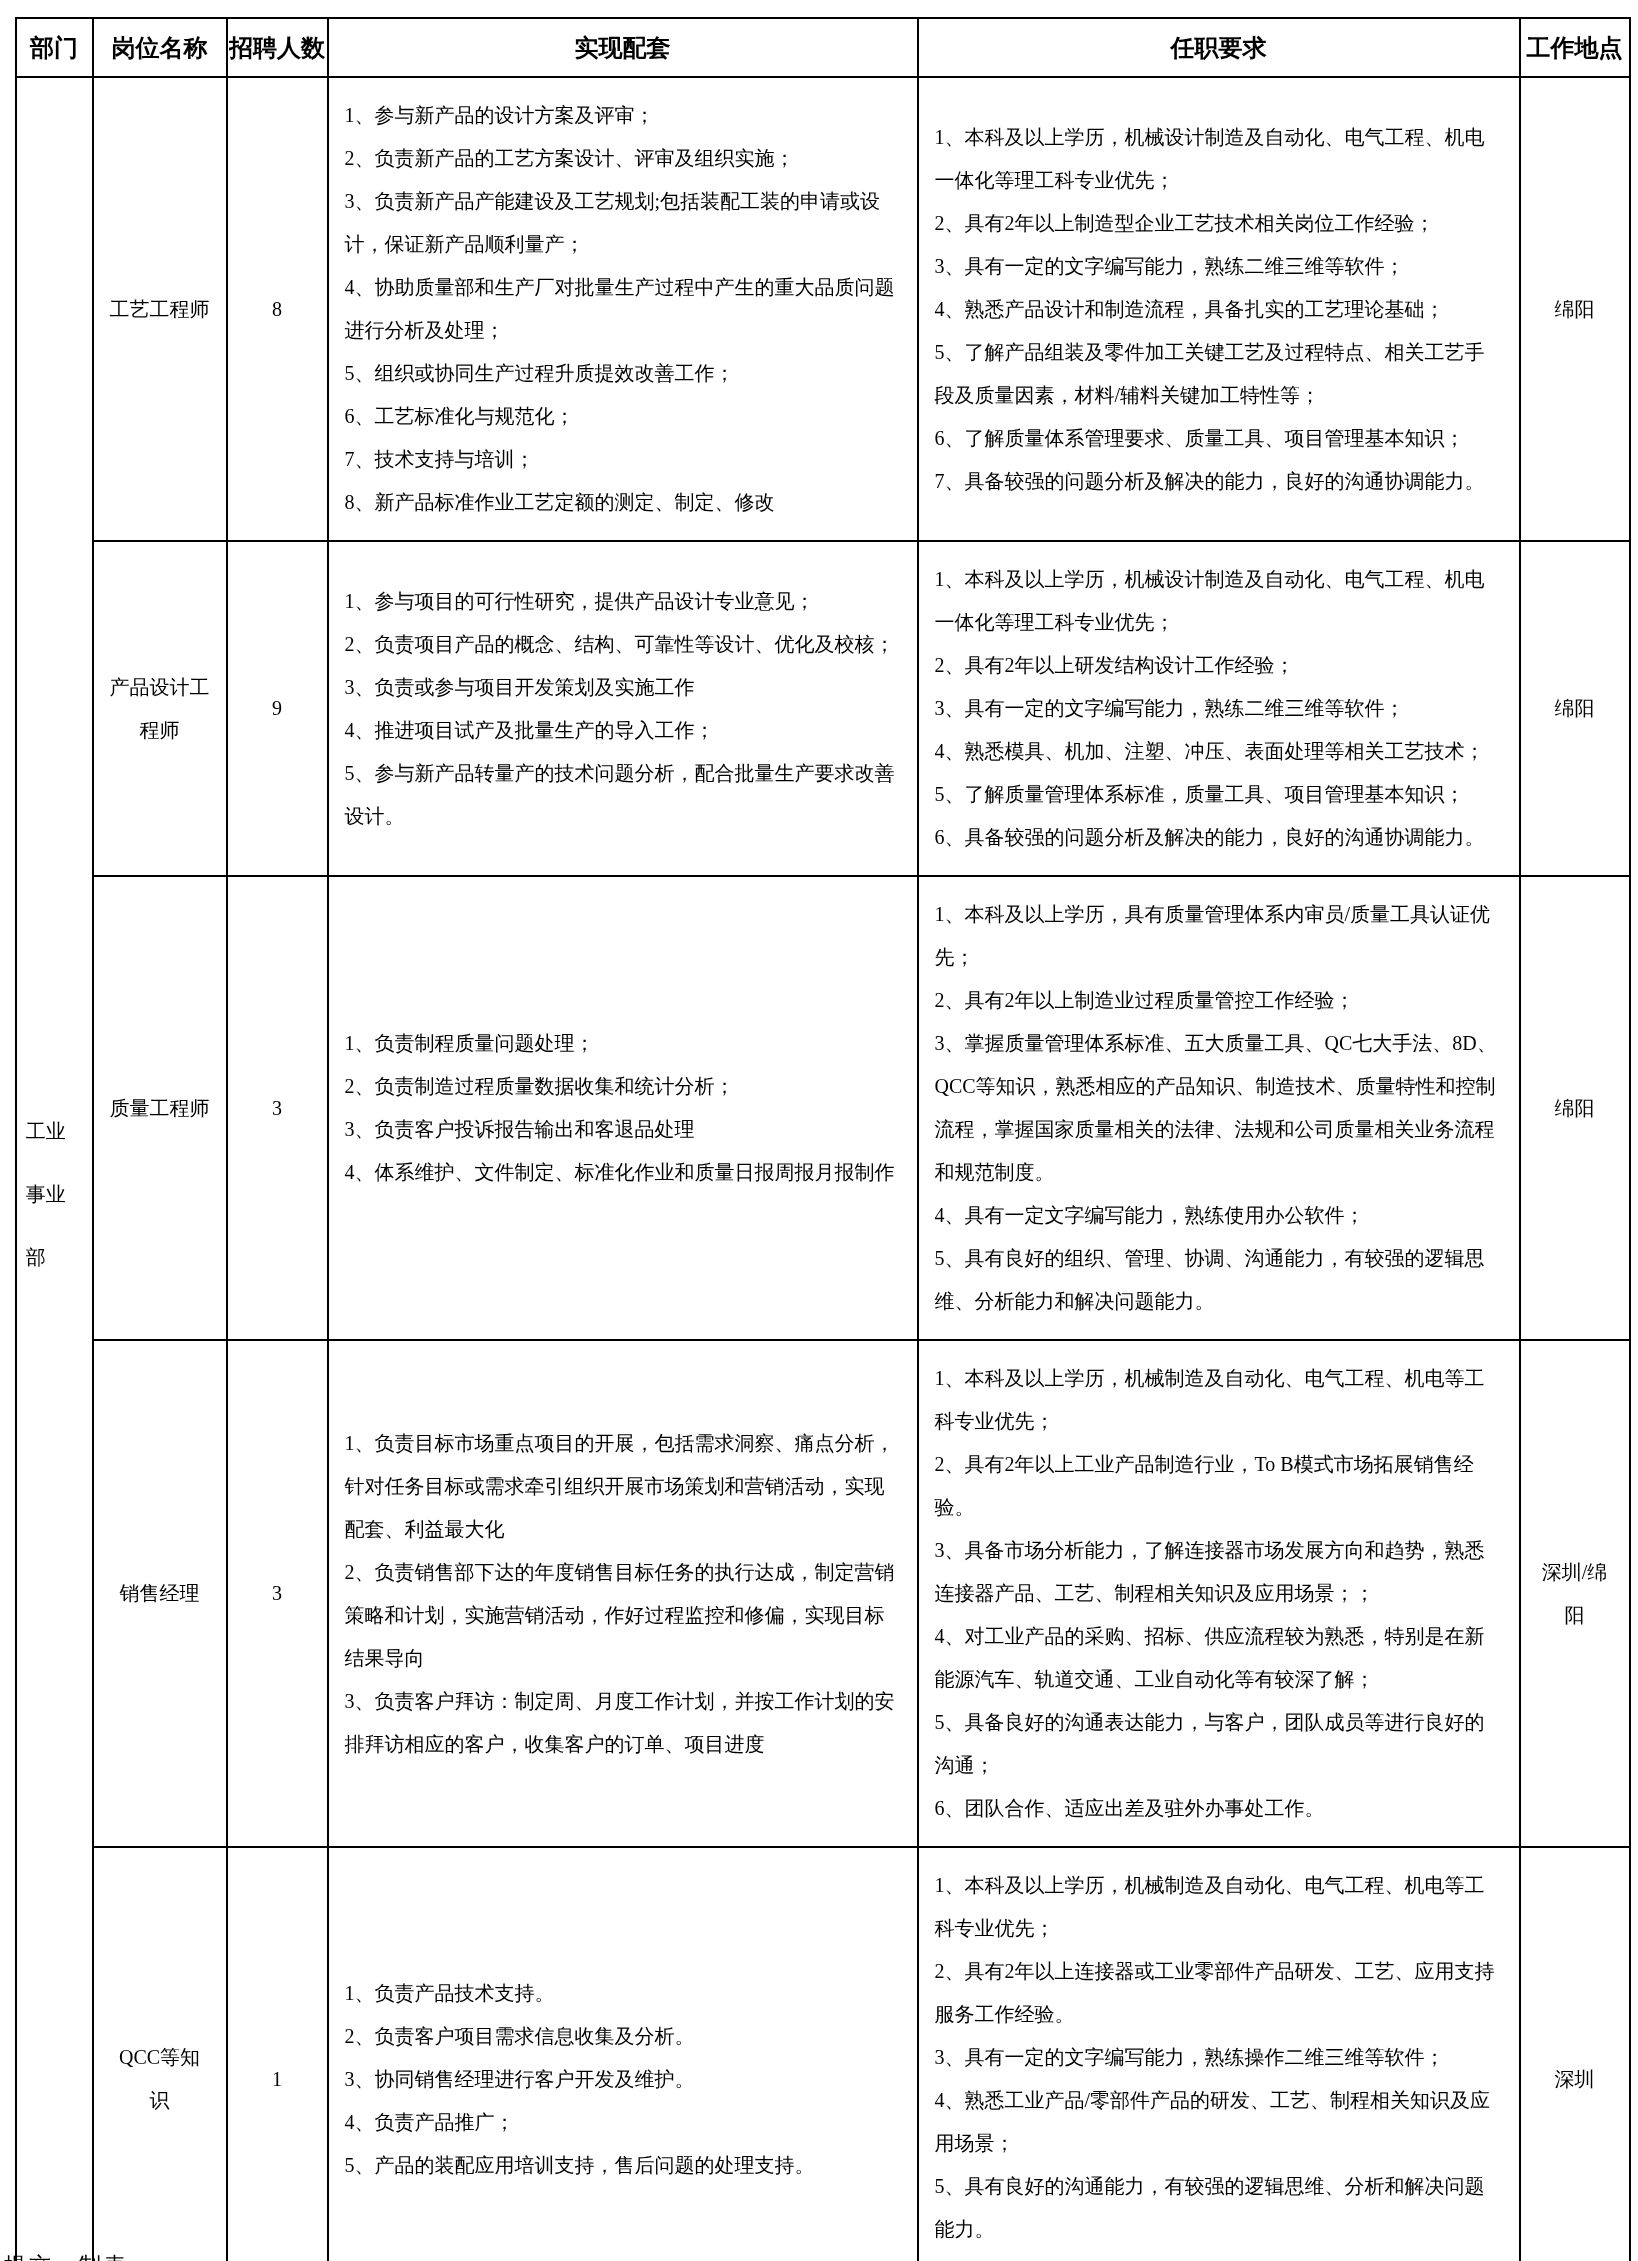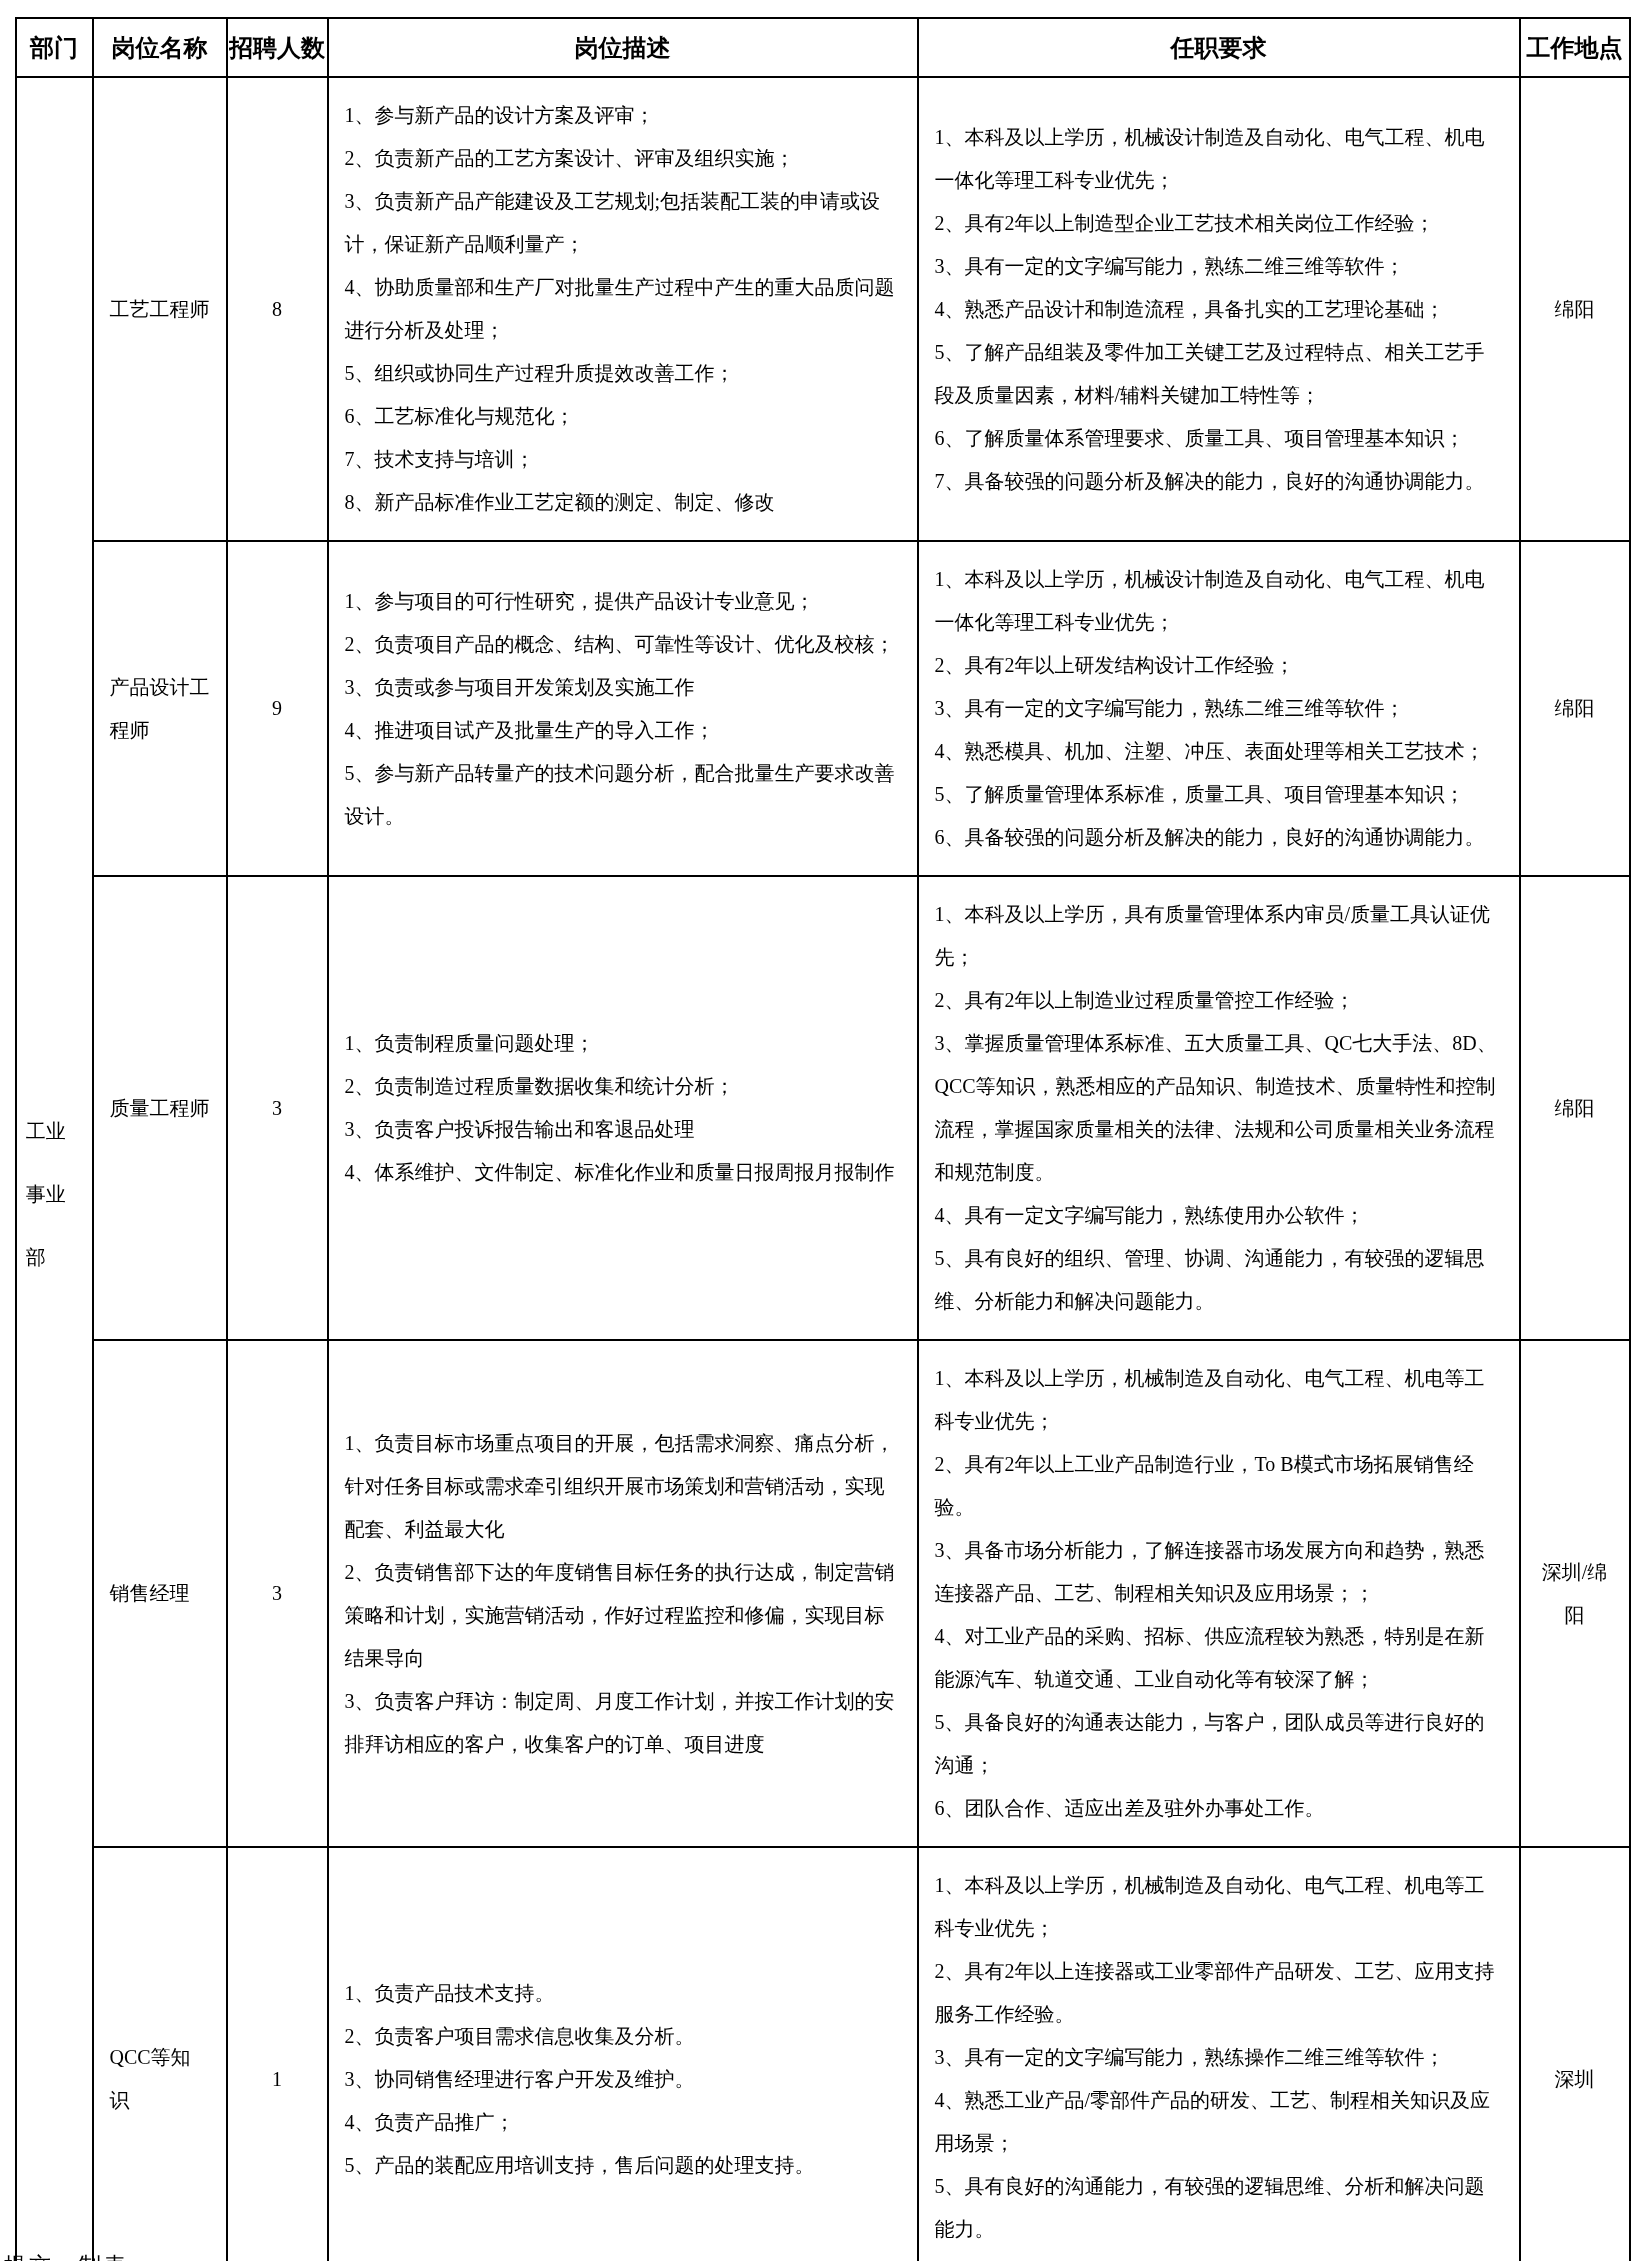--- a/index.html
+++ b/index.html
@@ -32,21 +32,21 @@
   td.dept {
     font-size:20px;
     line-height:63px;
     text-align:left;
     padding:0 9.2px;
     word-break:break-all;
   }
   td.pos {
     font-size:20px;
     line-height:43px;
-    text-align:left;
+    text-align:center;
     padding:0 16px;
     word-break:break-all;
   }
   td.num {
     font-size:20px;
     text-align:center;
     padding:0;
   }
   td.loc {
     font-size:20px;
@@ -87,21 +87,21 @@
       <col style="width:590px">
       <col style="width:602px">
       <col style="width:110px">
     </colgroup>
 
     <tbody>
         <tr style="height:59px;">
       <th class="colhead">部门</th>
       <th class="colhead">岗位名称</th>
       <th class="colhead">招聘人数</th>
-      <th class="colhead">岗位描述</th>
+      <th class="colhead">实现配套</th>
       <th class="colhead">任职要求</th>
       <th class="colhead">工作地点</th>
     </tr>
 
     <tr style="height:458px;">
       <td class="dept" rowspan="5">工业事业部</td>
       <td class="pos">工艺工程师</td>
       <td class="num">8</td>
       <td class="listcell">
         <div class="list">1、参与新产品的设计方案及评审；

